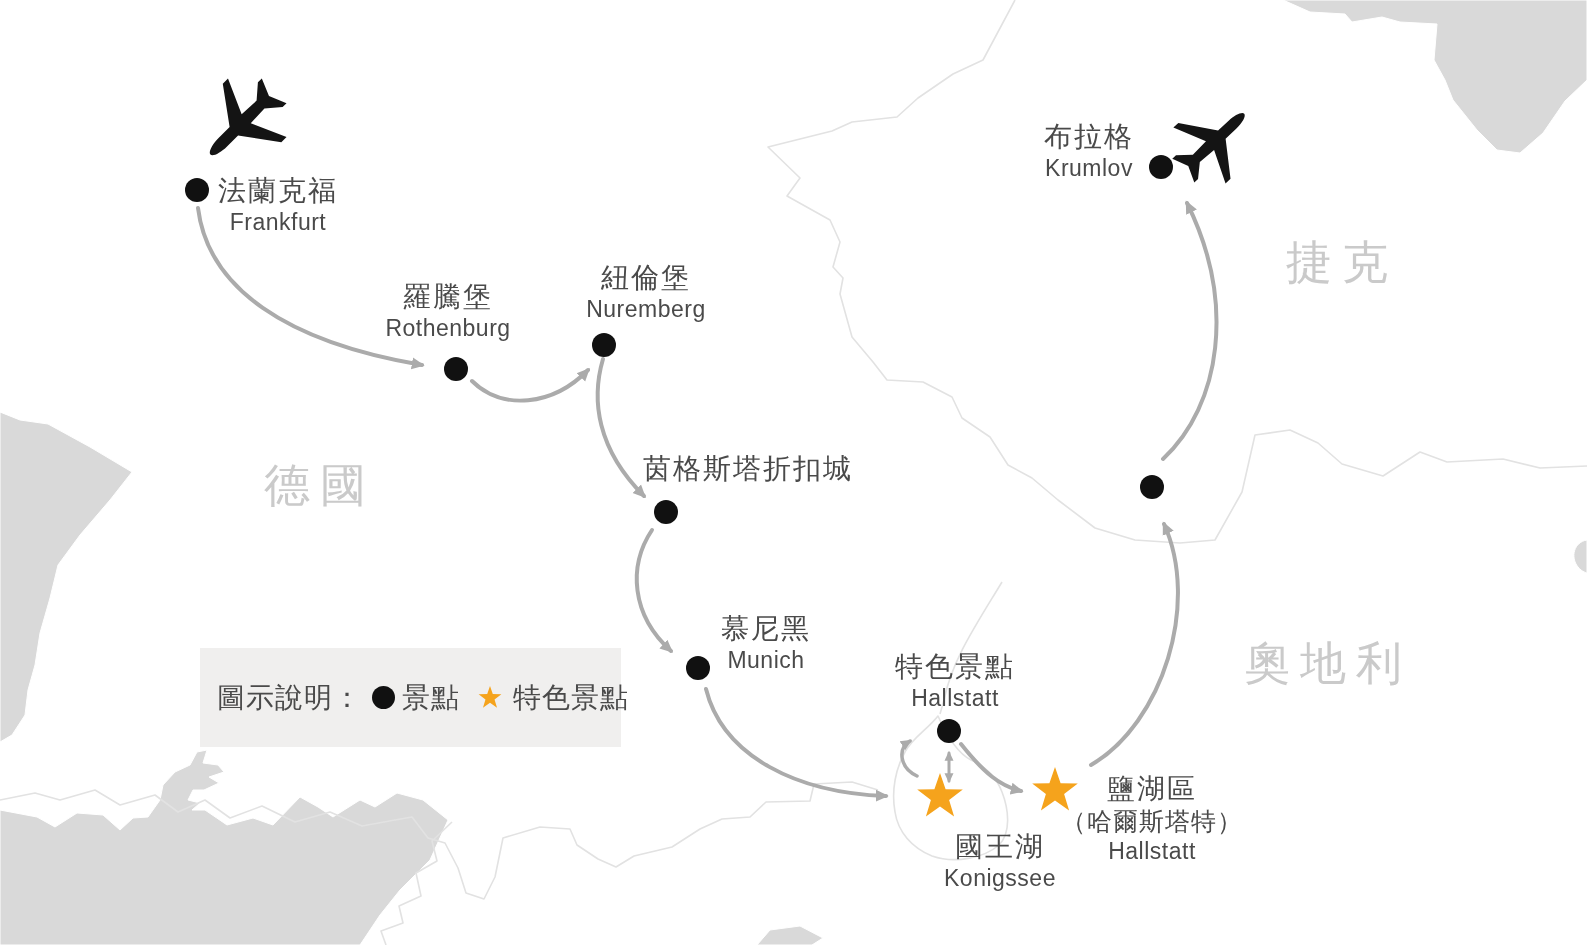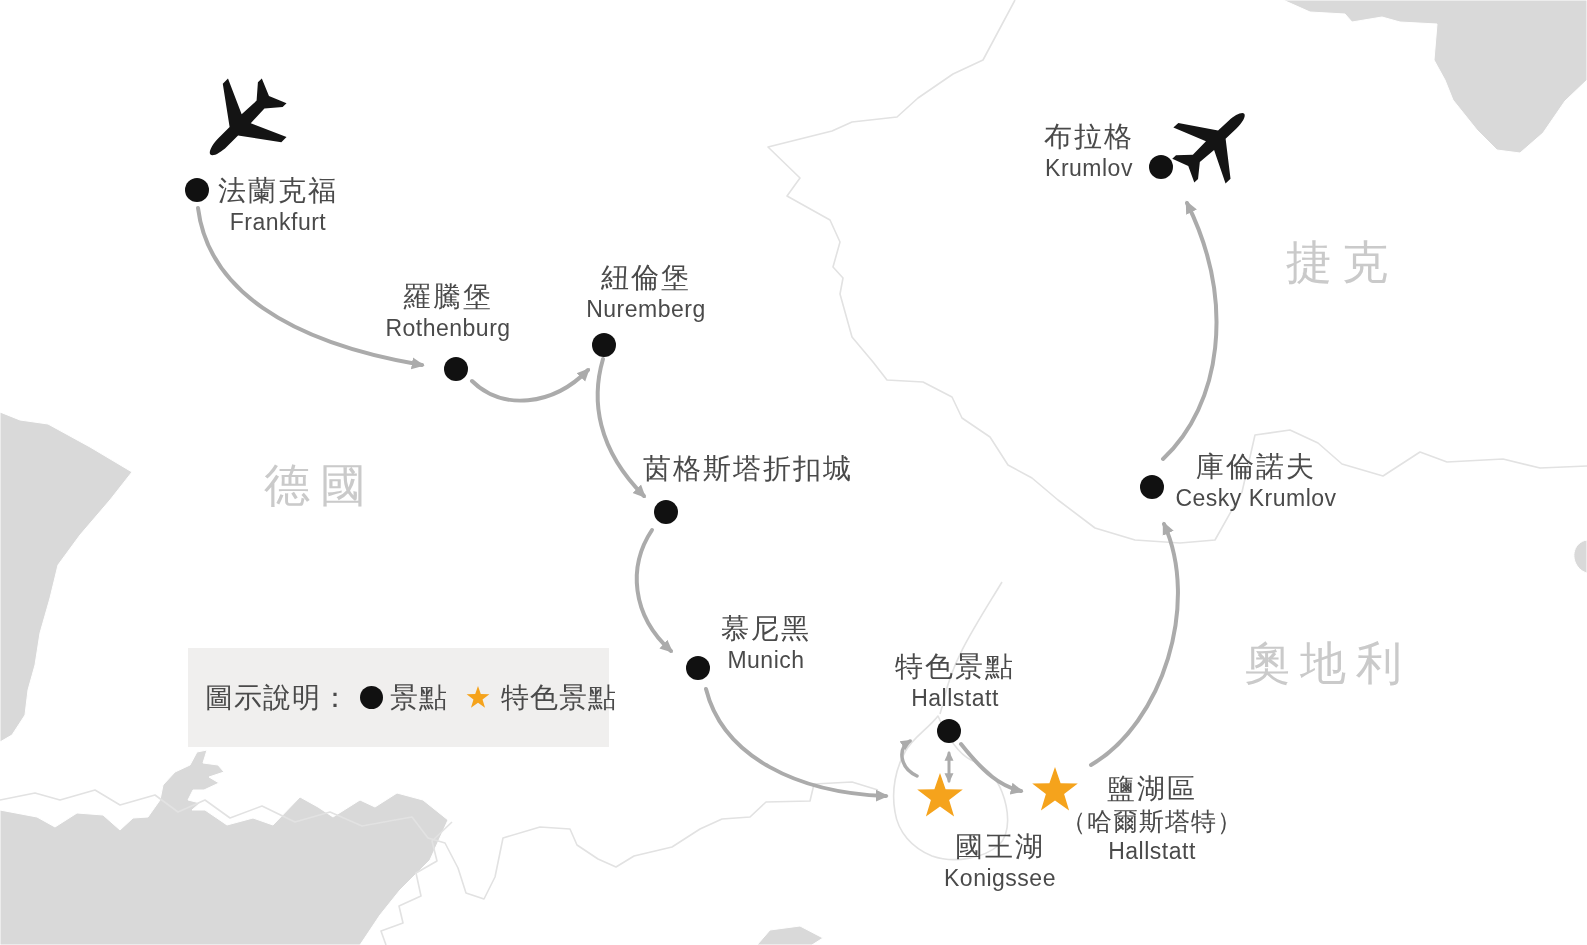--- a/index.html
+++ b/index.html
@@ -12,21 +12,21 @@
   .map-svg{position:absolute;left:0;top:0;width:1587px;height:945px;}
 
   .stop-label{position:absolute;text-align:center;color:var(--text);}
   .stop-label .zh{font-size:28px;line-height:34px;letter-spacing:2px;white-space:nowrap;}
   .stop-label .zh2{font-size:25px;line-height:31px;letter-spacing:1px;white-space:nowrap;}
   .stop-label .en{font-size:23px;line-height:28px;letter-spacing:0.5px;white-space:nowrap;}
 
   .country-label{position:absolute;color:var(--country-label);font-size:46px;
     letter-spacing:10px;white-space:nowrap;text-align:center;}
 
-  .legend{position:absolute;left:188px;top:648px;width:421px;height:99px;
+  .legend{position:absolute;left:200px;top:648px;width:421px;height:99px;
     background:var(--legend-bg);display:flex;align-items:center;box-sizing:border-box;
     padding-left:17px;color:var(--text);font-size:28px;letter-spacing:1px;}
   .legend .dot-swatch{display:inline-block;width:23px;height:23px;border-radius:50%;
     background:var(--dot);margin:0 7px 0 10px;flex:0 0 auto;}
   .legend .star-swatch{margin:0 5px 0 12px;flex:0 0 auto;}
   .legend span{white-space:nowrap;}
 </style>
 </head>
 <body>
 
@@ -121,24 +121,20 @@
   </div>
   <div class="stop-label" style="left:920px;top:830px;width:160px;">
     <div class="zh">國王湖</div>
     <div class="en">Konigssee</div>
   </div>
   <div class="stop-label" style="left:1032px;top:772px;width:240px;">
     <div class="zh">鹽湖區</div>
     <div class="zh2">（哈爾斯塔特）</div>
     <div class="en">Hallstatt</div>
   </div>
-  <div class="stop-label" style="left:1146px;top:450px;width:220px;">
-    <div class="zh">庫倫諾夫</div>
-    <div class="en">Cesky Krumlov</div>
-  </div>
   <div class="stop-label" style="left:1009px;top:120px;width:160px;">
     <div class="zh">布拉格</div>
     <div class="en">Krumlov</div>
   </div>
 
   <div class="legend">
     <span>圖示說明：</span>
     <span class="dot-swatch"></span>
     <span>景點</span>
     <svg class="star-swatch" width="36" height="36" viewBox="-26 -26 52 52">

